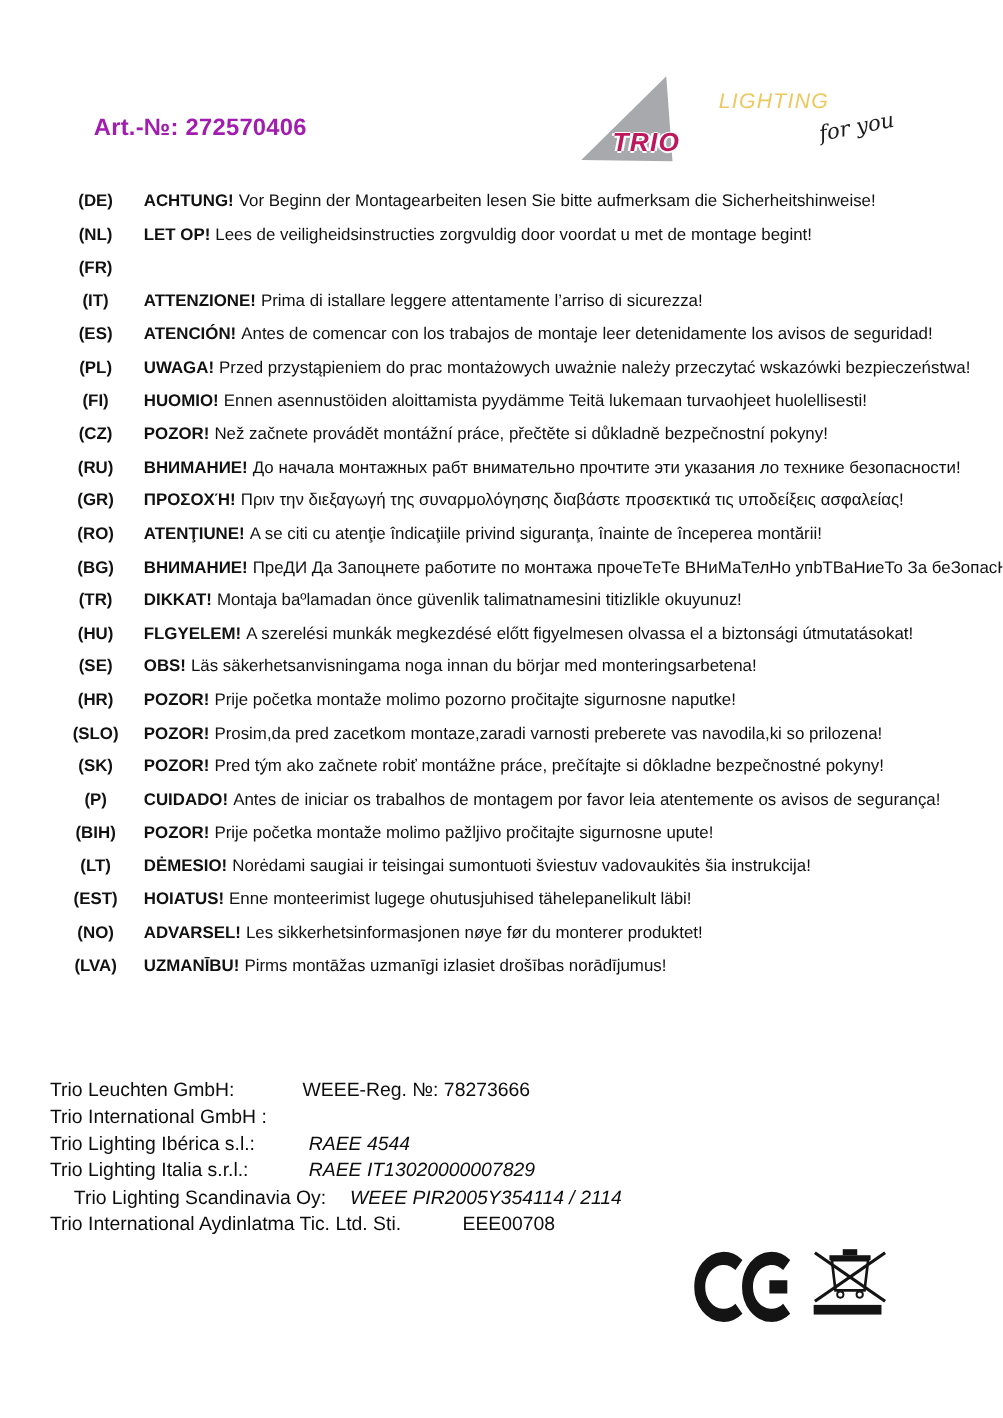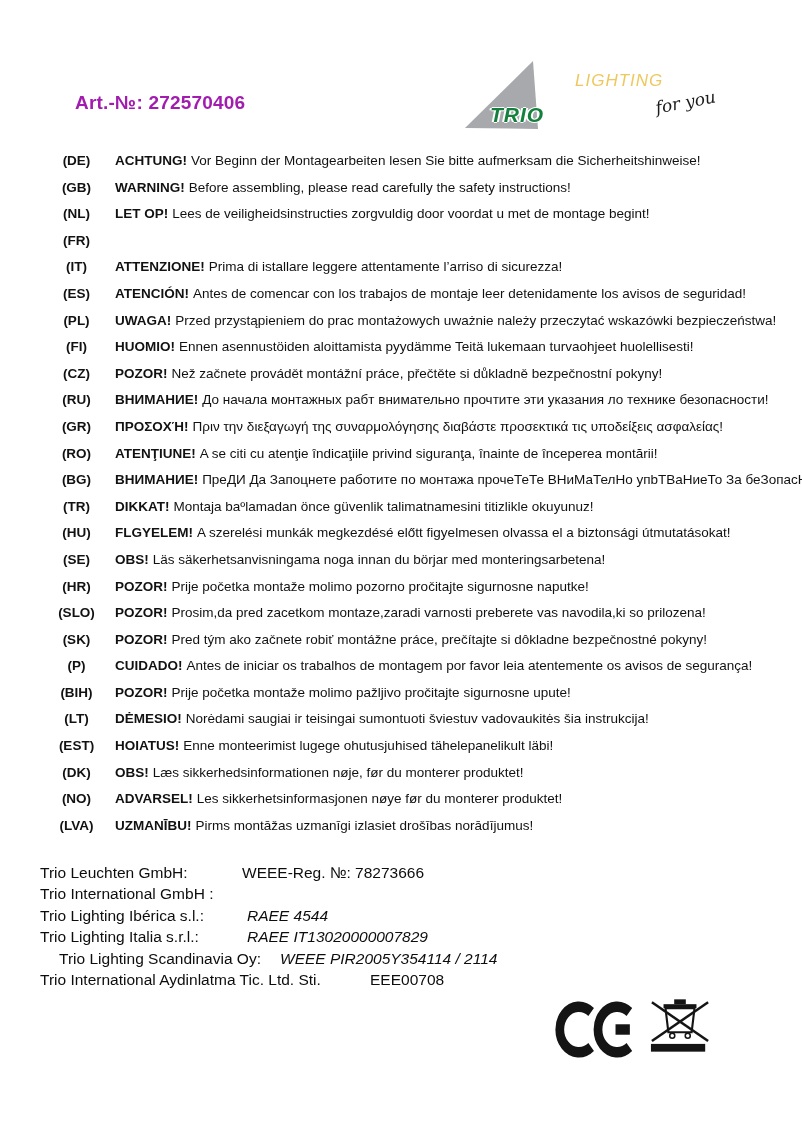--- a/index.html
+++ b/index.html
@@ -14,21 +14,21 @@
   
   .art-no{
     position:absolute;left:75px;top:92px;
     font-size:19px;font-weight:bold;letter-spacing:0.2px;color:#a21caf;
   }
   .logo{position:absolute;left:463px;top:59px;width:260px;height:75px;}
   .logo-triangle{position:absolute;left:2px;top:2px;}
   .logo-trio{
     position:absolute;left:27px;top:44px;
     font-size:21px;font-weight:bold;font-style:italic;
-    color:#15803d;letter-spacing:1px;
+    color:#be185d;letter-spacing:1px;
     text-shadow:-2px 0 0 #fff,2px 0 0 #fff,0 -1px 0 #fff,0 1px 0 #fff;
   }
   .logo-lighting{
     position:absolute;left:112px;top:12px;
     font-size:17px;font-style:italic;font-weight:400;
     color:#eec85e;letter-spacing:1px;
   }
   .logo-tagline{
     position:absolute;left:192px;top:33px;
     font-family:"DejaVu Serif", serif;font-style:italic;
@@ -73,24 +73,20 @@
     <div class="logo-lighting">LIGHTING</div>
     <div class="logo-tagline">for you</div>
   </div>
 
   <div class="wlist">
     <div class="wrow">
         <span class="wcode">(DE)</span>
         <span><span class="wkey">ACHTUNG!</span><span>Vor Beginn der Montagearbeiten lesen Sie bitte aufmerksam die Sicherheitshinweise!</span></span>
       </div>
     <div class="wrow">
-        <span class="wcode">(GB)</span>
-        <span><span class="wkey">WARNING!</span><span>Before assembling, please read carefully the safety instructions!</span></span>
-      </div>
-    <div class="wrow">
         <span class="wcode">(NL)</span>
         <span><span class="wkey">LET OP!</span><span>Lees de veiligheidsinstructies zorgvuldig door voordat u met de montage begint!</span></span>
       </div>
     <div class="wrow">
         <span class="wcode">(FR)</span>
       </div>
     <div class="wrow">
         <span class="wcode">(IT)</span>
         <span><span class="wkey">ATTENZIONE!</span><span>Prima di istallare leggere attentamente l’arriso di sicurezza!</span></span>
       </div>
@@ -158,24 +154,20 @@
         <span class="wcode">(BIH)</span>
         <span><span class="wkey">POZOR!</span><span>Prije početka montaže molimo pažljivo pročitajte sigurnosne upute!</span></span>
       </div>
     <div class="wrow">
         <span class="wcode">(LT)</span>
         <span><span class="wkey">DĖMESIO!</span><span>Norėdami saugiai ir teisingai sumontuoti šviestuv vadovaukitės šia instrukcija!</span></span>
       </div>
     <div class="wrow">
         <span class="wcode">(EST)</span>
         <span><span class="wkey">HOIATUS!</span><span>Enne monteerimist lugege ohutusjuhised tähelepanelikult läbi!</span></span>
-      </div>
-    <div class="wrow">
-        <span class="wcode">(DK)</span>
-        <span><span class="wkey">OBS!</span><span>Læs sikkerhedsinformationen nøje, før du monterer produktet!</span></span>
       </div>
     <div class="wrow">
         <span class="wcode">(NO)</span>
         <span><span class="wkey">ADVARSEL!</span><span>Les sikkerhetsinformasjonen nøye før du monterer produktet!</span></span>
       </div>
     <div class="wrow">
         <span class="wcode">(LVA)</span>
         <span><span class="wkey">UZMANĪBU!</span><span>Pirms montāžas uzmanīgi izlasiet drošības norādījumus!</span></span>
       </div>
   </div>

